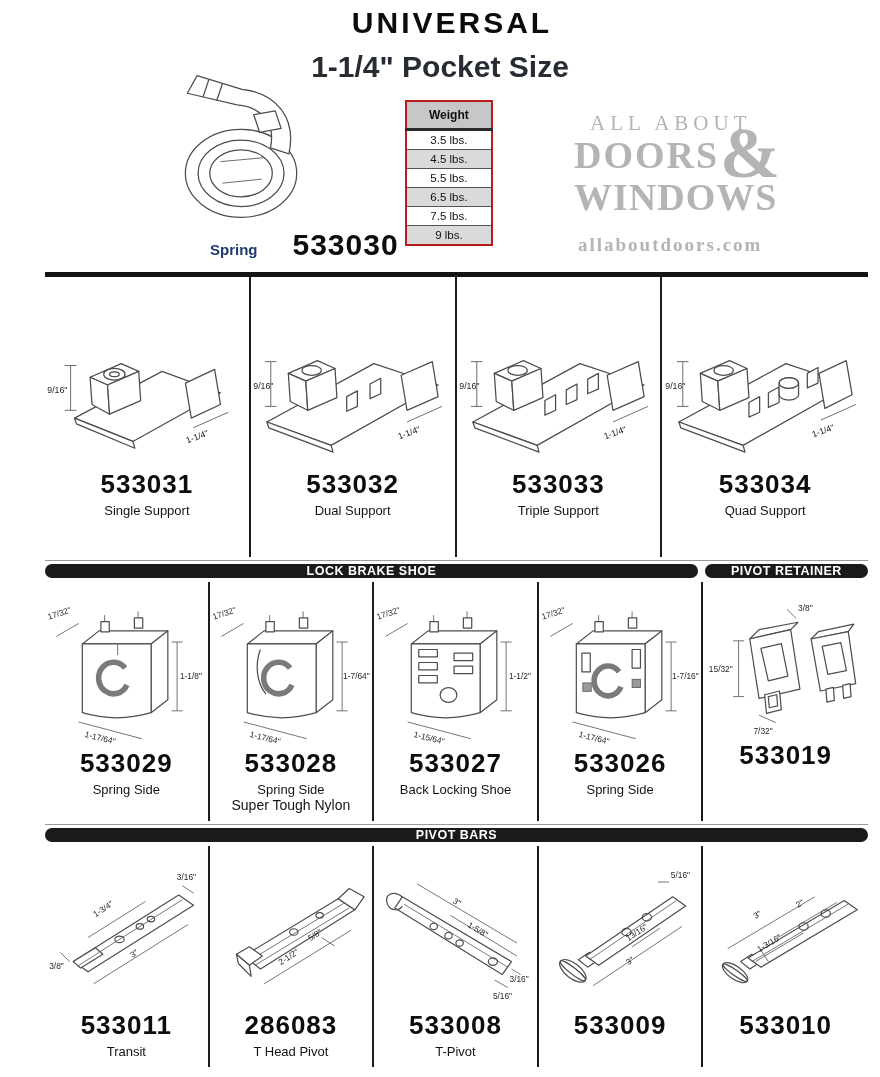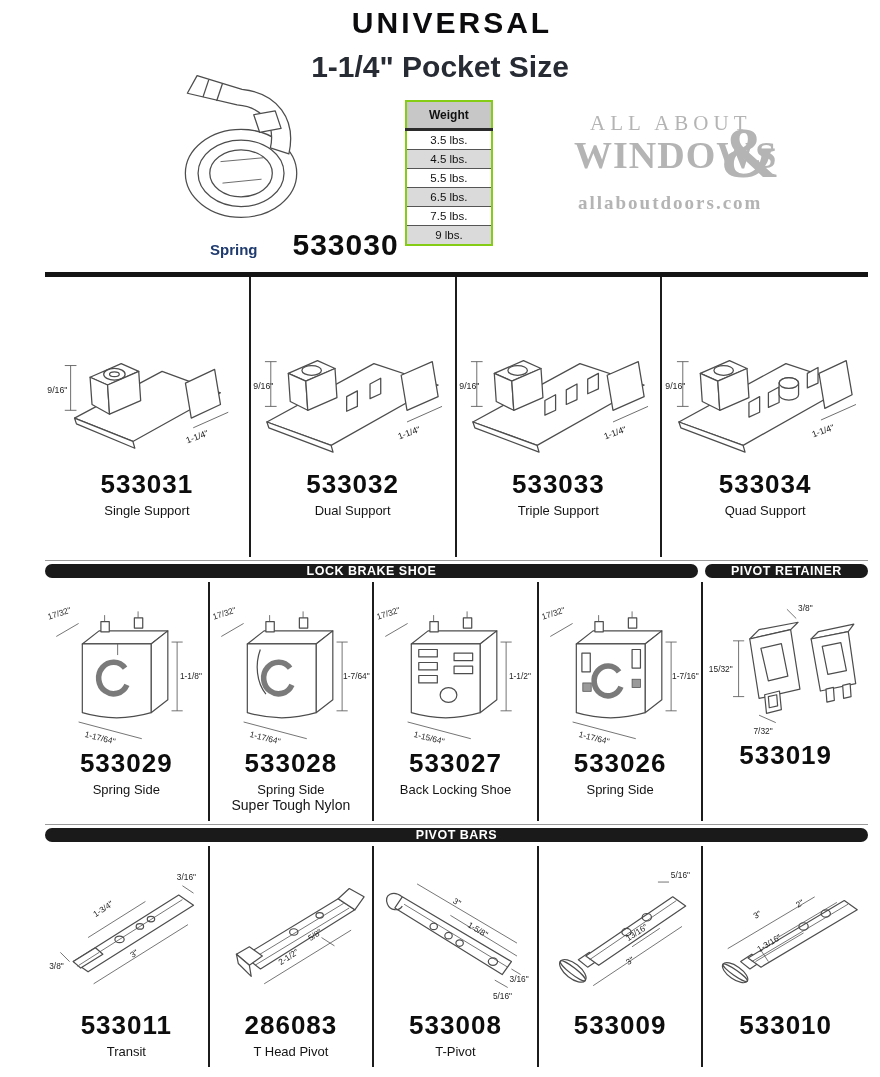--- a/index.html
+++ b/index.html
@@ -9,21 +9,21 @@
   .top{position:relative;height:272px;}
   .brand{position:absolute;top:6px;left:12px;width:100%;text-align:center;
          font-size:30px;font-weight:bold;letter-spacing:3px;color:#0c0c0e;}
   .subtitle{position:absolute;top:50px;left:0;width:100%;text-align:center;
             font-size:30px;font-weight:bold;color:#272b33;}
   .spring-wrap{position:absolute;left:138px;top:62px;width:250px;}
   .spring-cap{display:flex;align-items:baseline;gap:35px;margin-left:72px;margin-top:-2px;}
   .spring-label{font-size:15px;font-weight:bold;color:#1e3a6e;}
   .spring-num{font-size:30px;font-weight:bold;color:#0d0d0d;letter-spacing:1px;}
   table.weight{position:absolute;left:405px;top:100px;border-collapse:collapse;
-               border:2px solid #84cc16;text-align:center;}
+               border:2px solid #b91c1c;text-align:center;}
   table.weight th{background:#c7c7c7;border:1px solid #2b2b2b;border-bottom:3px solid #2b2b2b;
                   padding:6px 22px;font-size:12px;}
   table.weight td{border:1px solid #555;padding:3px 10px;font-size:11.5px;}
   table.weight tr:nth-child(even) td{background:#dadada;}
   table.weight tr:nth-child(odd) td{background:#fff;}
   .logo{position:absolute;left:574px;top:112px;width:250px;color:#b4b4b4;
         font-family:"Liberation Serif","DejaVu Serif",serif;line-height:1.05;}
   .logo-l1{font-size:21px;letter-spacing:5px;margin-left:16px;}
   .logo-l2{font-size:38px;font-weight:bold;letter-spacing:2px;position:relative;margin-top:2px;}
   .logo-amp{position:absolute;left:146px;top:-20px;font-size:72px;font-weight:bold;}
@@ -109,20 +109,21 @@
           </tr>
         <tr>
             <td>9 lbs.</td>
           </tr>
       </tbody>
     </table>
 
     <div class="logo">
       <div class="logo-l1">ALL ABOUT</div>
       <div class="logo-l2">
+        <span>DOORS</span>
         <span class="logo-amp">&amp;</span>
       </div>
       <div class="logo-l3">WINDOWS</div>
       <div class="logo-url">allaboutdoors.com</div>
     </div>
   </div>
 
   <div class="content">
     <div class="rule-thick"></div>
 

